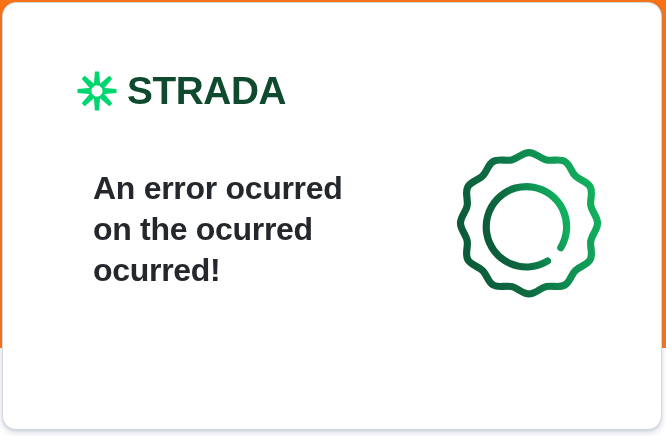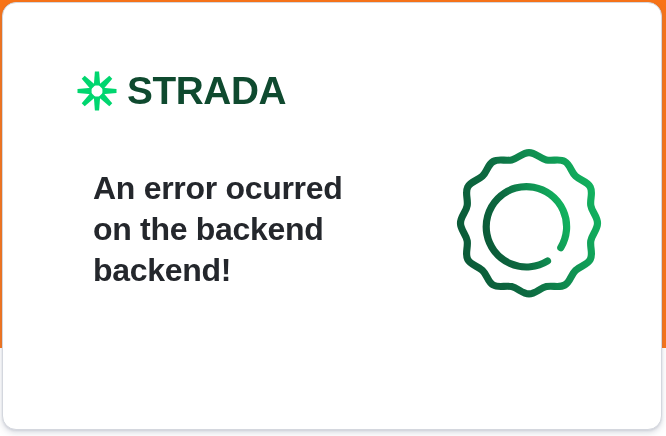--- a/index.html
+++ b/index.html
@@ -116,22 +116,22 @@
             </g>
           </g>
         </g>
       </svg>
 
       <span class="brand-word">STRADA</span>
     </div>
 
     <h1 class="headline">
       <span class="ln">An error ocurred</span>
-      <span class="ln">on the backend</span>
-      <span class="ln">backend!</span>
+      <span class="ln">on the ocurred</span>
+      <span class="ln">ocurred!</span>
     </h1>
 
     <svg class="gear" viewBox="0 0 164 166">
       <defs>
         <linearGradient id="gearGrad" x1="0" y1="0.62" x2="1" y2="0.30">
           <stop offset="0" stop-color="#0b5b38"></stop>
           <stop offset="0.34" stop-color="#0d6a41"></stop>
           <stop offset="0.62" stop-color="#0f8c50"></stop>
           <stop offset="1" stop-color="#12b35f"></stop>
         </linearGradient>

